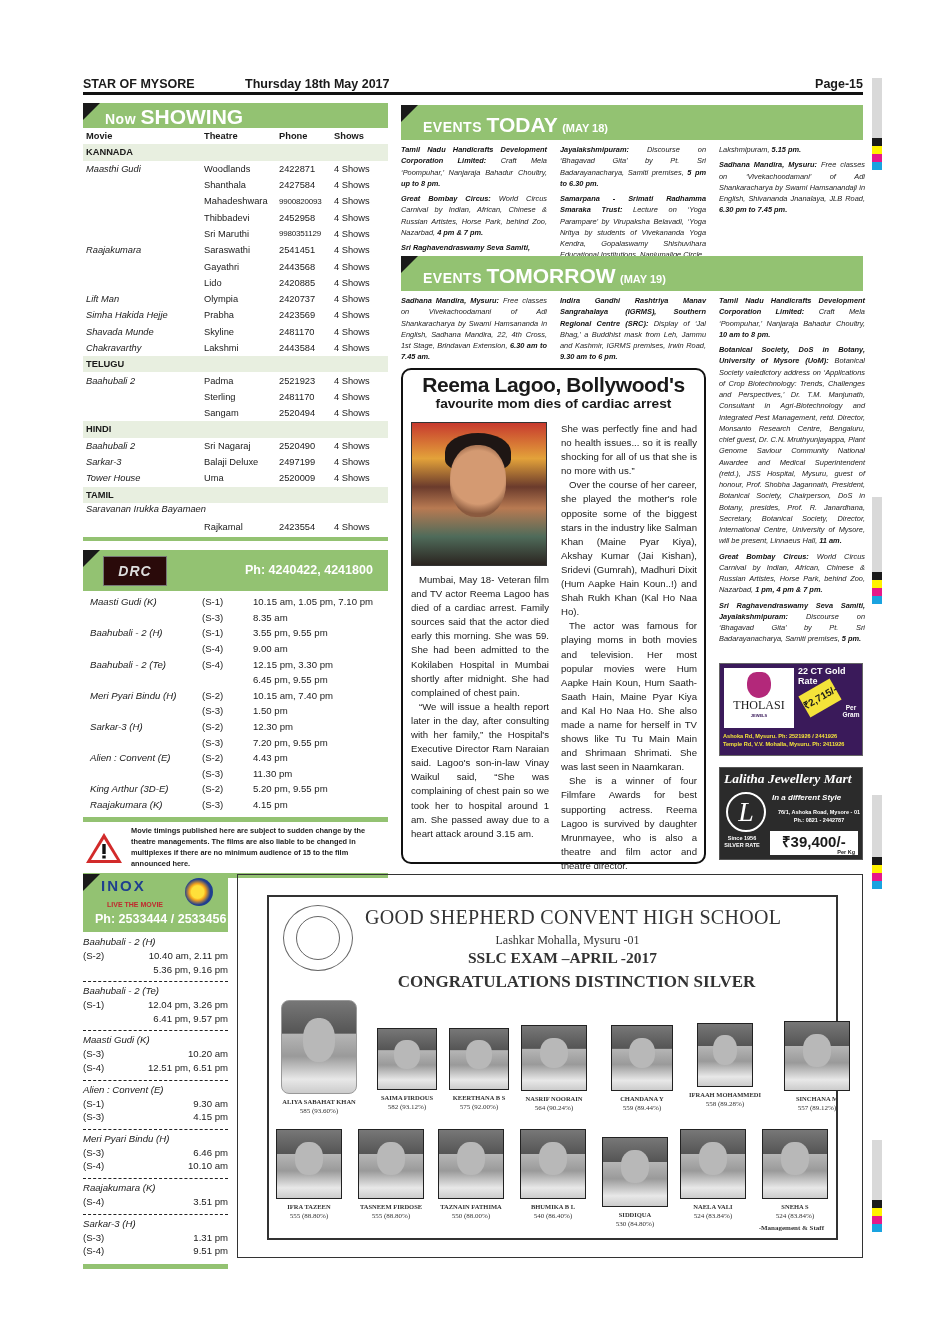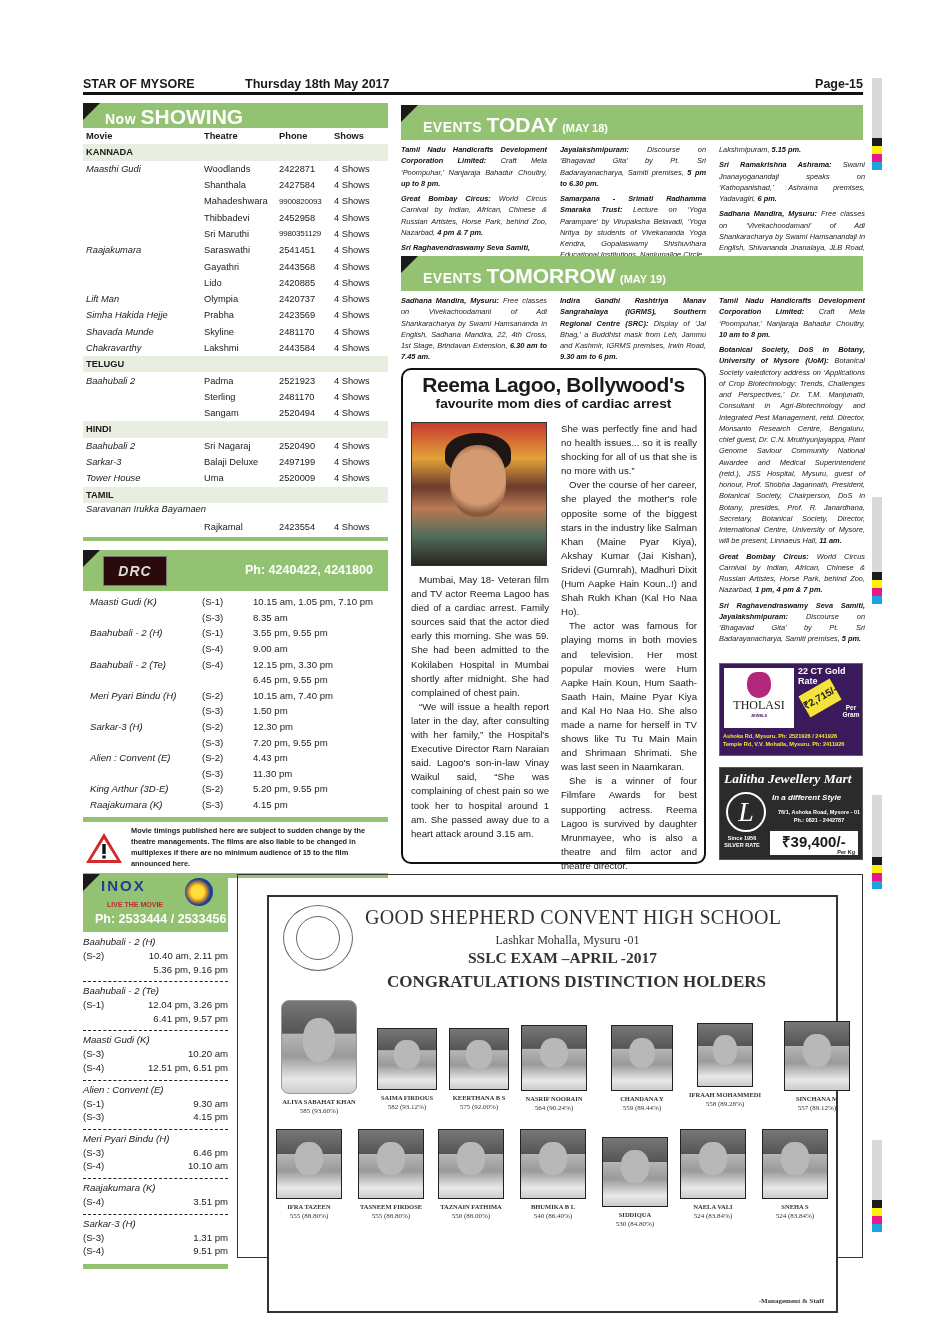--- a/index.html
+++ b/index.html
@@ -76,21 +76,21 @@
   #lalitha { left: 719px; top: 767px; width: 144px; height: 93px; background: #2b2b2b; border: 1px solid #555; color: #fff; }
   #lalitha .nm { position: absolute; left: 4px; top: 3px; font-family: "Liberation Serif", serif; font-size: 13.5px; font-weight: bold; font-style: italic; }
   #lalitha .st { position: absolute; left: 52px; top: 25px; font-size: 8px; font-style: italic; font-weight: bold; }
   #lalitha .ad { position: absolute; left: 58px; top: 40px; font-size: 5.5px; font-weight: bold; line-height: 1.5; text-align: center; }
   #lalitha .L { position: absolute; left: 6px; top: 24px; width: 40px; height: 40px; border: 2px solid #fff; border-radius: 50%; font-family: "Liberation Serif", serif; font-size: 28px; font-style: italic; text-align: center; line-height: 36px; }
   #lalitha .since { position: absolute; left: 4px; top: 67px; font-size: 5.5px; font-weight: bold; text-align: center; line-height: 1.25; width: 36px; }
   #lalitha .price { position: absolute; left: 50px; top: 63px; width: 88px; height: 24px; background: #fff; color: #1a1a1a; font-size: 15px; font-weight: bold; padding-left: 12px; line-height: 22px; }
   #lalitha .price small { position: absolute; right: 3px; bottom: 0; font-size: 5.5px; line-height: 1; }
   
   #school { left: 237px; top: 874px; width: 626px; height: 384px; border: 1.5px solid #333; }
-  #school .inner { position: absolute; left: 29px; top: 20px; width: 571px; height: 418px; border: 2px solid #333; border-bottom-width: 2px; background: #fff; }
+  #school .inner { position: absolute; left: 29px; top: 20px; width: 571px; height: 345px; border: 2px solid #333; border-bottom-width: 2px; background: #fff; }
   #school .seal { position: absolute; left: 14px; top: 8px; width: 70px; height: 66px; border: 1.5px solid #666; border-radius: 50%; }
   #school .seal::after { content: ""; position: absolute; left: 12px; top: 10px; width: 42px; height: 42px; border: 1px solid #666; border-radius: 50%; }
   #school .t1 { position: absolute; left: 96px; top: 9px; font-family: "Liberation Serif", serif; font-size: 20px; color: #333; letter-spacing: 0.3px; }
   #school .t2 { position: absolute; left: 0; width: 100%; text-align: center; top: 36px; font-family: "Liberation Serif", serif; font-size: 12px; color: #333; padding-left: 30px; }
   #school .t3 { position: absolute; left: 0; width: 100%; text-align: center; top: 52px; font-family: "Liberation Serif", serif; font-size: 15.5px; font-weight: bold; color: #333; padding-left: 20px; }
   #school .t4 { position: absolute; left: 0; width: 100%; text-align: center; top: 75px; font-family: "Liberation Serif", serif; font-size: 17px; font-weight: bold; color: #333; padding-left: 48px; }
   .stu { position: absolute; text-align: center; font-family: "Liberation Serif", serif; font-weight: bold; color: #333; }
   .stu .ph { margin: 0 auto; background: linear-gradient(180deg, #777 0%, #555 35%, #b5b5b5 36%, #9a9a9a 60%, #e8e8e8 85%, #ccc 100%); border: 1.5px solid #222; position: relative; overflow: hidden; }
   .stu .ph::before { content: ""; position: absolute; left: 28%; top: 18%; width: 44%; height: 48%; background: #b8b8b8; border-radius: 45%; }
   .stu .nm { font-size: 6.5px; margin-top: 4px; white-space: nowrap; }
@@ -435,21 +435,20 @@
         <p><b>Tamil Nadu Handicrafts Development Corporation Limited:</b><span> Craft Mela ‘Poompuhar,’ Nanjaraja Bahadur Choultry, </span><b>up to 8 pm.</b></p>
         <p><b>Great Bombay Circus:</b><span> World Circus Carnival by Indian, African, Chinese &amp; Russian Artistes, Horse Park, behind Zoo, Nazarbad, </span><b>4 pm &amp; 7 pm.</b></p>
         <p><b>Sri Raghavendraswamy Seva Samiti,</b><span></span><b></b></p>
       </div>
       <div>
         <p><b>Jayalakshmipuram:</b><span> Discourse on ‘Bhagavad Gita’ by Pt. Sri Badarayanacharya, Samiti premises, </span><b>5 pm to 6.30 pm.</b></p>
         <p><b>Samarpana - Srimati Radhamma Smaraka Trust:</b><span> Lecture on ‘Yoga Parampare’ by Virupaksha Belavadi, ‘Yoga Nritya by students of Vivekananda Yoga Kendra, Gopalaswamy Shishuvihara Educational Institutions, Nanjumalige Circle,</span><b></b></p>
       </div>
       <div>
         <p><b></b><span>Lakshmipuram, </span><b>5.15 pm.</b></p>
-        <p><b>Sri Ramakrishna Ashrama:</b><span> Swami Jnanayoganandaji speaks on ‘Kathopanishad,’ Ashrama premises, Yadavagiri, </span><b>6 pm.</b></p>
         <p><b>Sadhana Mandira, Mysuru:</b><span> Free classes on ‘Vivekachoodamani’ of Adi Shankaracharya by Swami Hamsanandaji in English, Shivananda Jnanalaya, JLB Road, </span><b>6.30 pm to 7.45 pm.</b></p>
       </div>
     </div>
 </div>
 
 <div class="abs events" style="top:256px">
   <div class="band">
     <div class="corner"></div>
     <span class="sc">EVENTS</span>
     <span class="big">TOMORROW</span>
@@ -519,21 +518,21 @@
     <small>Per Kg</small>
   </div>
 </div>
 
 <div id="school" class="abs">
   <div class="inner">
     <div class="seal"></div>
     <div class="t1">GOOD SHEPHERD CONVENT HIGH SCHOOL</div>
     <div class="t2">Lashkar Mohalla, Mysuru -01</div>
     <div class="t3">SSLC EXAM –APRIL -2017</div>
-    <div class="t4">CONGRATULATIONS DISTINCTION HOLDERS</div>
+    <div class="t4">CONGRATULATIONS DISTINCTION SILVER</div>
     <div id="stu-container">
         <div class="stu" style="left: 4px; top: 103px; width: 92px;">
           <div class="ph" style="width: 76px; height: 94px; border-radius: 8px; border: 1px solid rgb(153, 153, 153);"></div>
           <div class="nm">ALIYA SABAHAT KHAN</div>
           <div class="sc">585   (93.60%)</div>
         </div>
         <div class="stu" style="left: 100px; top: 131px; width: 76px;">
           <div class="ph" style="width: 60px; height: 62px;"></div>
           <div class="nm">SAIMA FIRDOUS</div>
           <div class="sc">582 (93.12%)</div>

